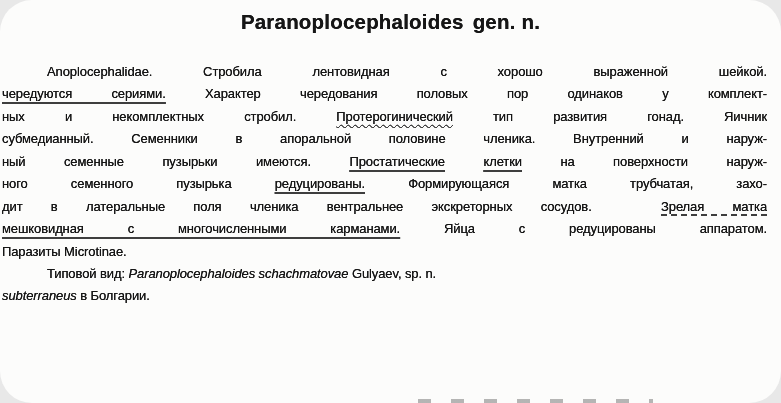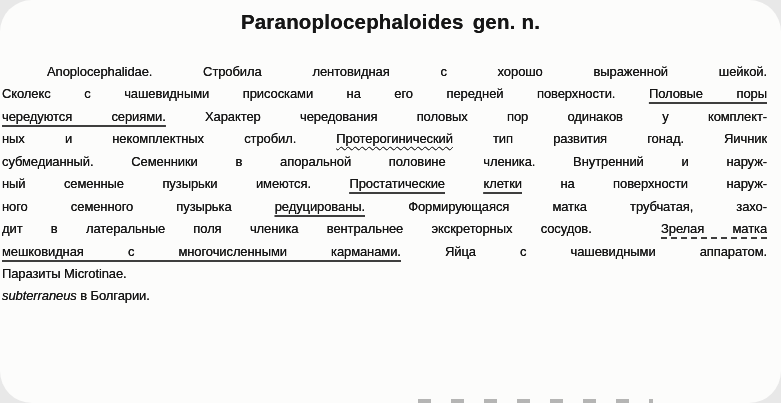--- a/index.html
+++ b/index.html
@@ -60,26 +60,26 @@
   }
 </style>
 </head>
 <body>
 
 <div class="page">
   <h1 class="title"><span class="t-main">Paranoplocephaloides</span><span class="t-suffix">gen. n.</span></h1>
 
   <div class="doc-body">
       <div class="line justify indent"><span>Anoplocephalidae. Стробила лентовидная с хорошо выраженной шейкой.</span></div>
-      <div class="line justify"><span>Сколекс с чашевидными присосками на его передней поверхности. </span><span class="u-solid">Половые поры</span></div>
       <div class="line justify"><span class="u-solid">чередуются сериями.</span><span> Характер чередования половых пор одинаков у комплект-</span></div>
       <div class="line justify"><span>ных и некомплектных стробил. </span><span class="u-wavy">Протерогинический</span><span> тип развития гонад. Яичник</span></div>
       <div class="line justify"><span>субмедианный. Семенники в апоральной половине членика. Внутренний и наруж-</span></div>
       <div class="line justify"><span>ный семенные пузырьки имеются. </span><span class="u-solid">Простатические</span><span> </span><span class="u-solid">клетки</span><span> на поверхности наруж-</span></div>
       <div class="line justify"><span>ного семенного пузырька </span><span class="u-solid">редуцированы.</span><span> Формирующаяся матка трубчатая, захо-</span></div>
       <div class="line justify"><span>дит в латеральные поля членика вентральнее экскреторных сосудов. </span><span class="u-dashed">Зрелая матка</span></div>
-      <div class="line justify"><span class="u-solid">мешковидная с многочисленными карманами.</span><span> Яйца с чашевидными аппаратом.</span></div>
+      <div class="line justify"><span class="u-solid">мешковидная с многочисленными карманами.</span><span> Яйца с редуцированы аппаратом.</span></div>
       <div class="line"><span>Паразиты Microtinae.</span></div>
+      <div class="line indent"><span>Типовой вид: </span><span class="italic">Paranoplocephaloides schachmatovae</span><span> Gulyaev, sp. n.</span></div>
       <div class="line"><span class="italic">subterraneus</span><span> в Болгарии.</span></div>
     </div>
 
   <div class="cutoff"></div>
 </div>
 
 </body></html>

